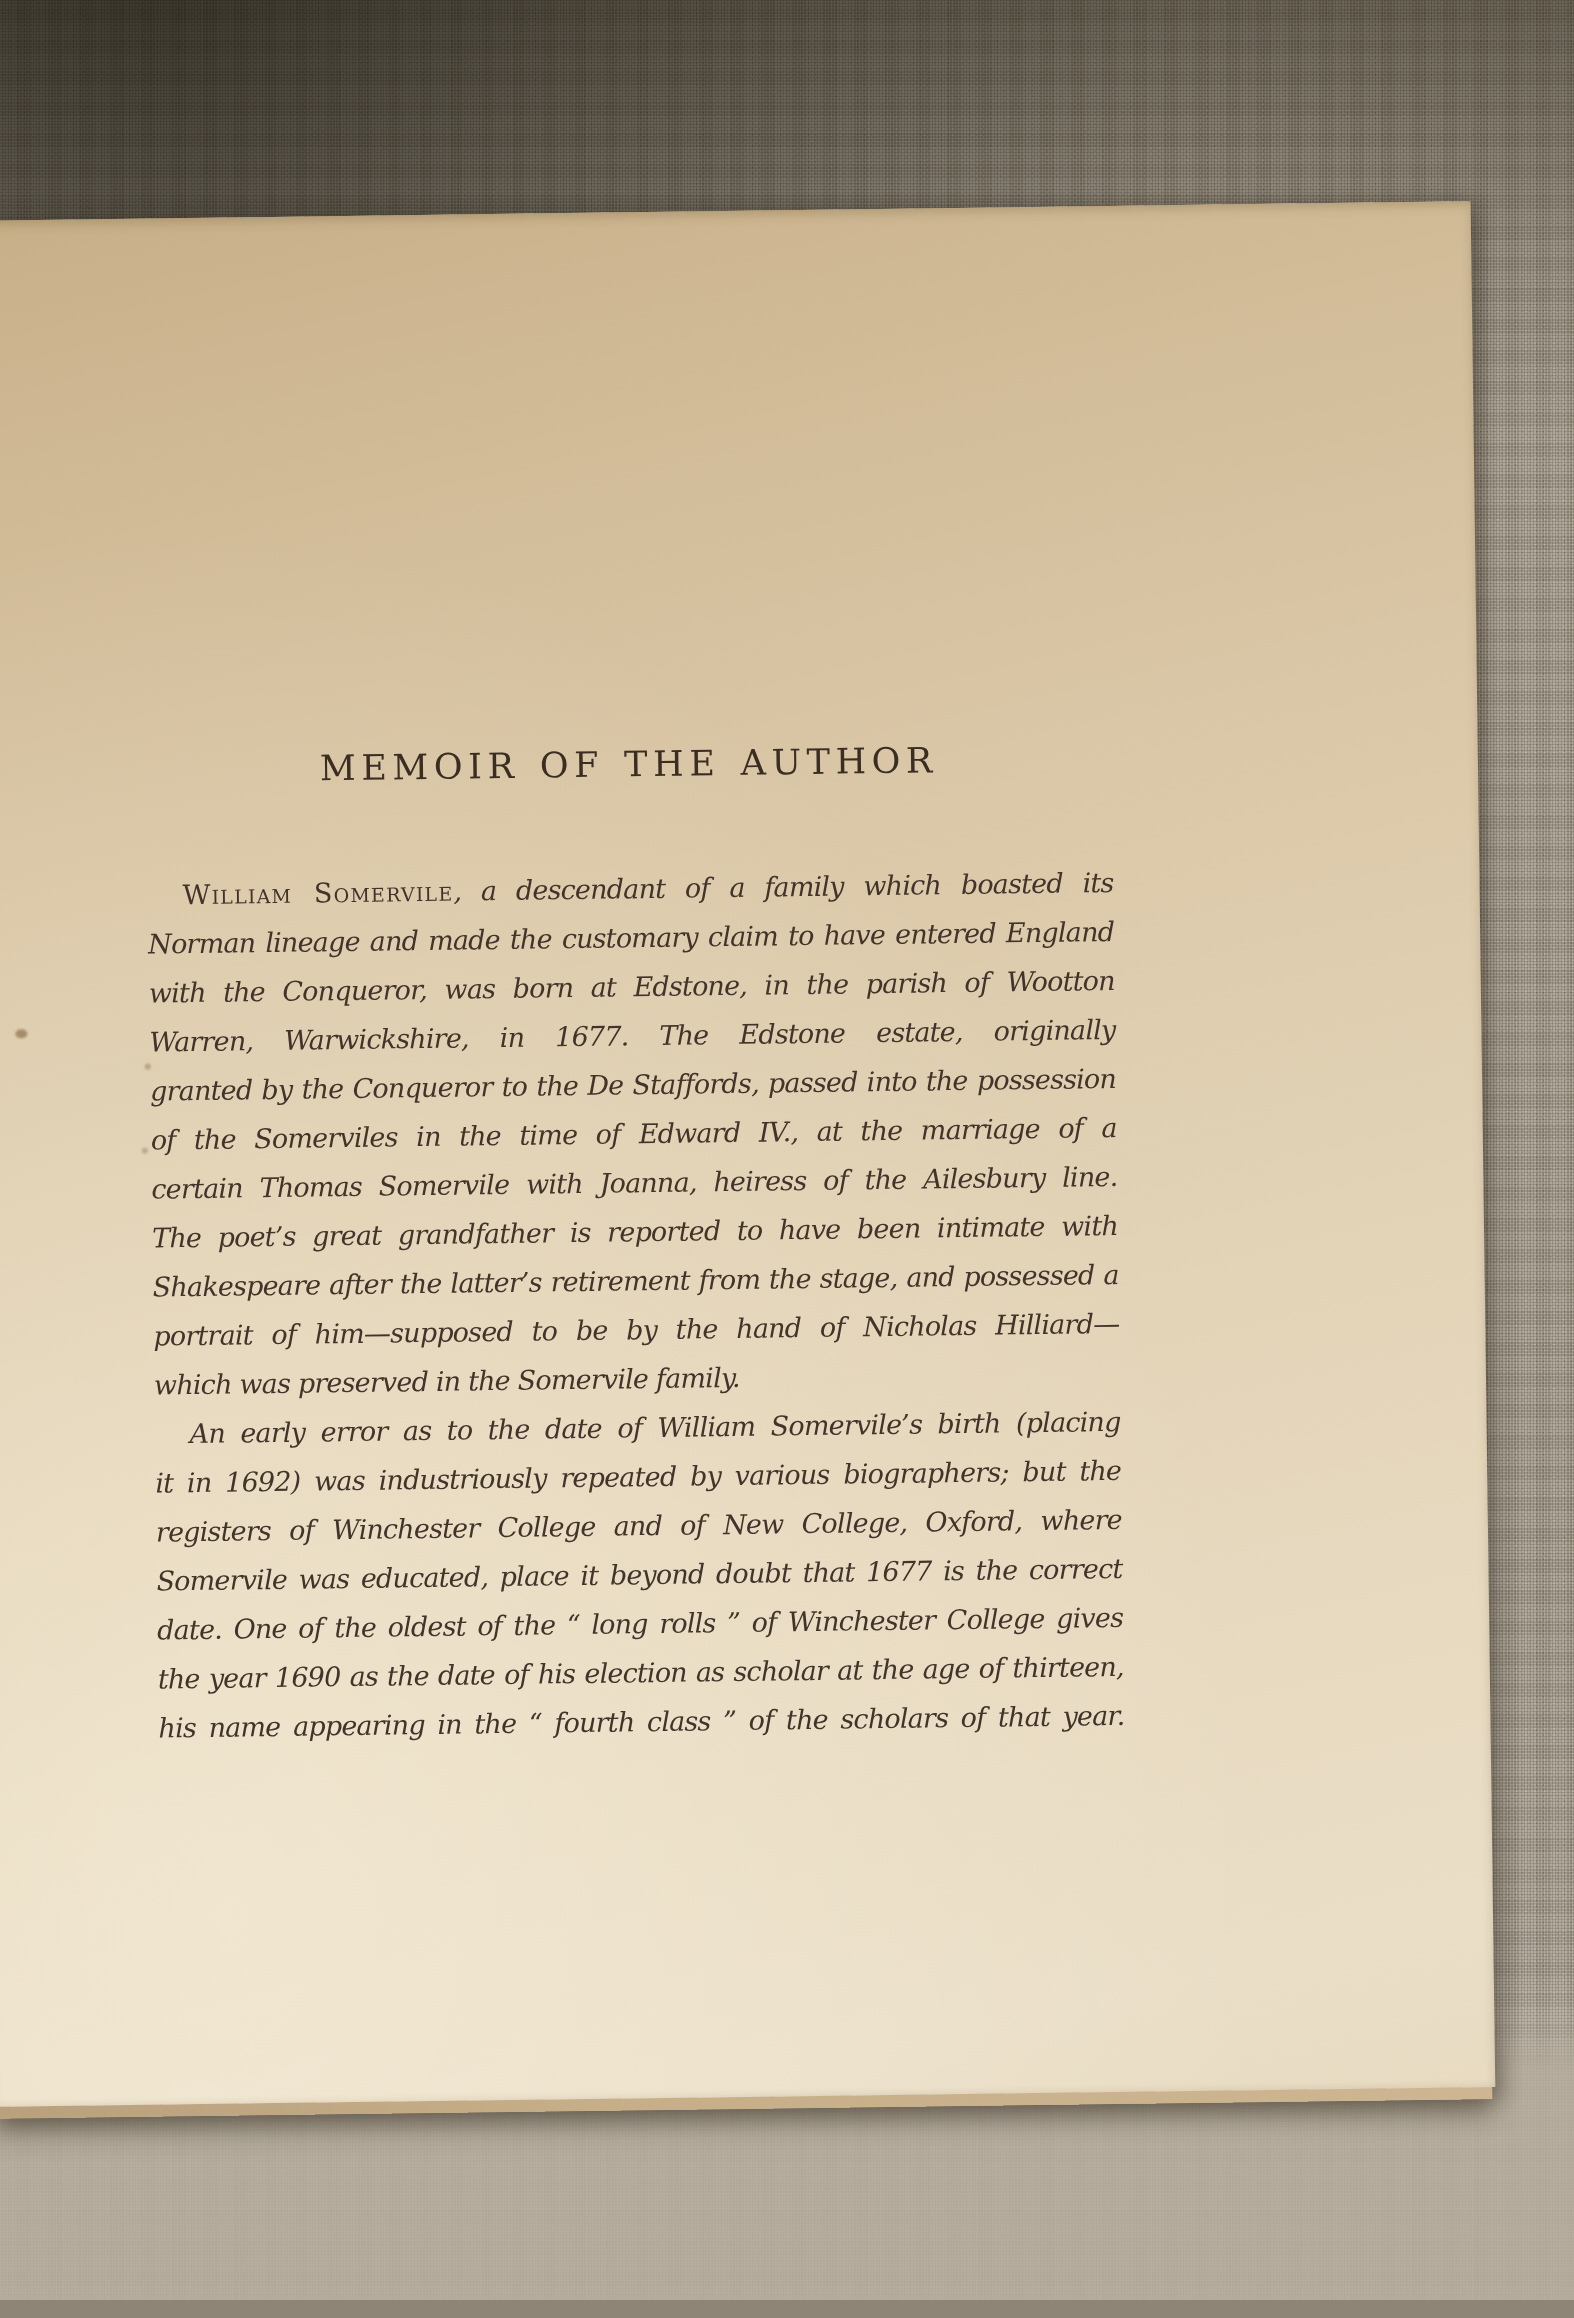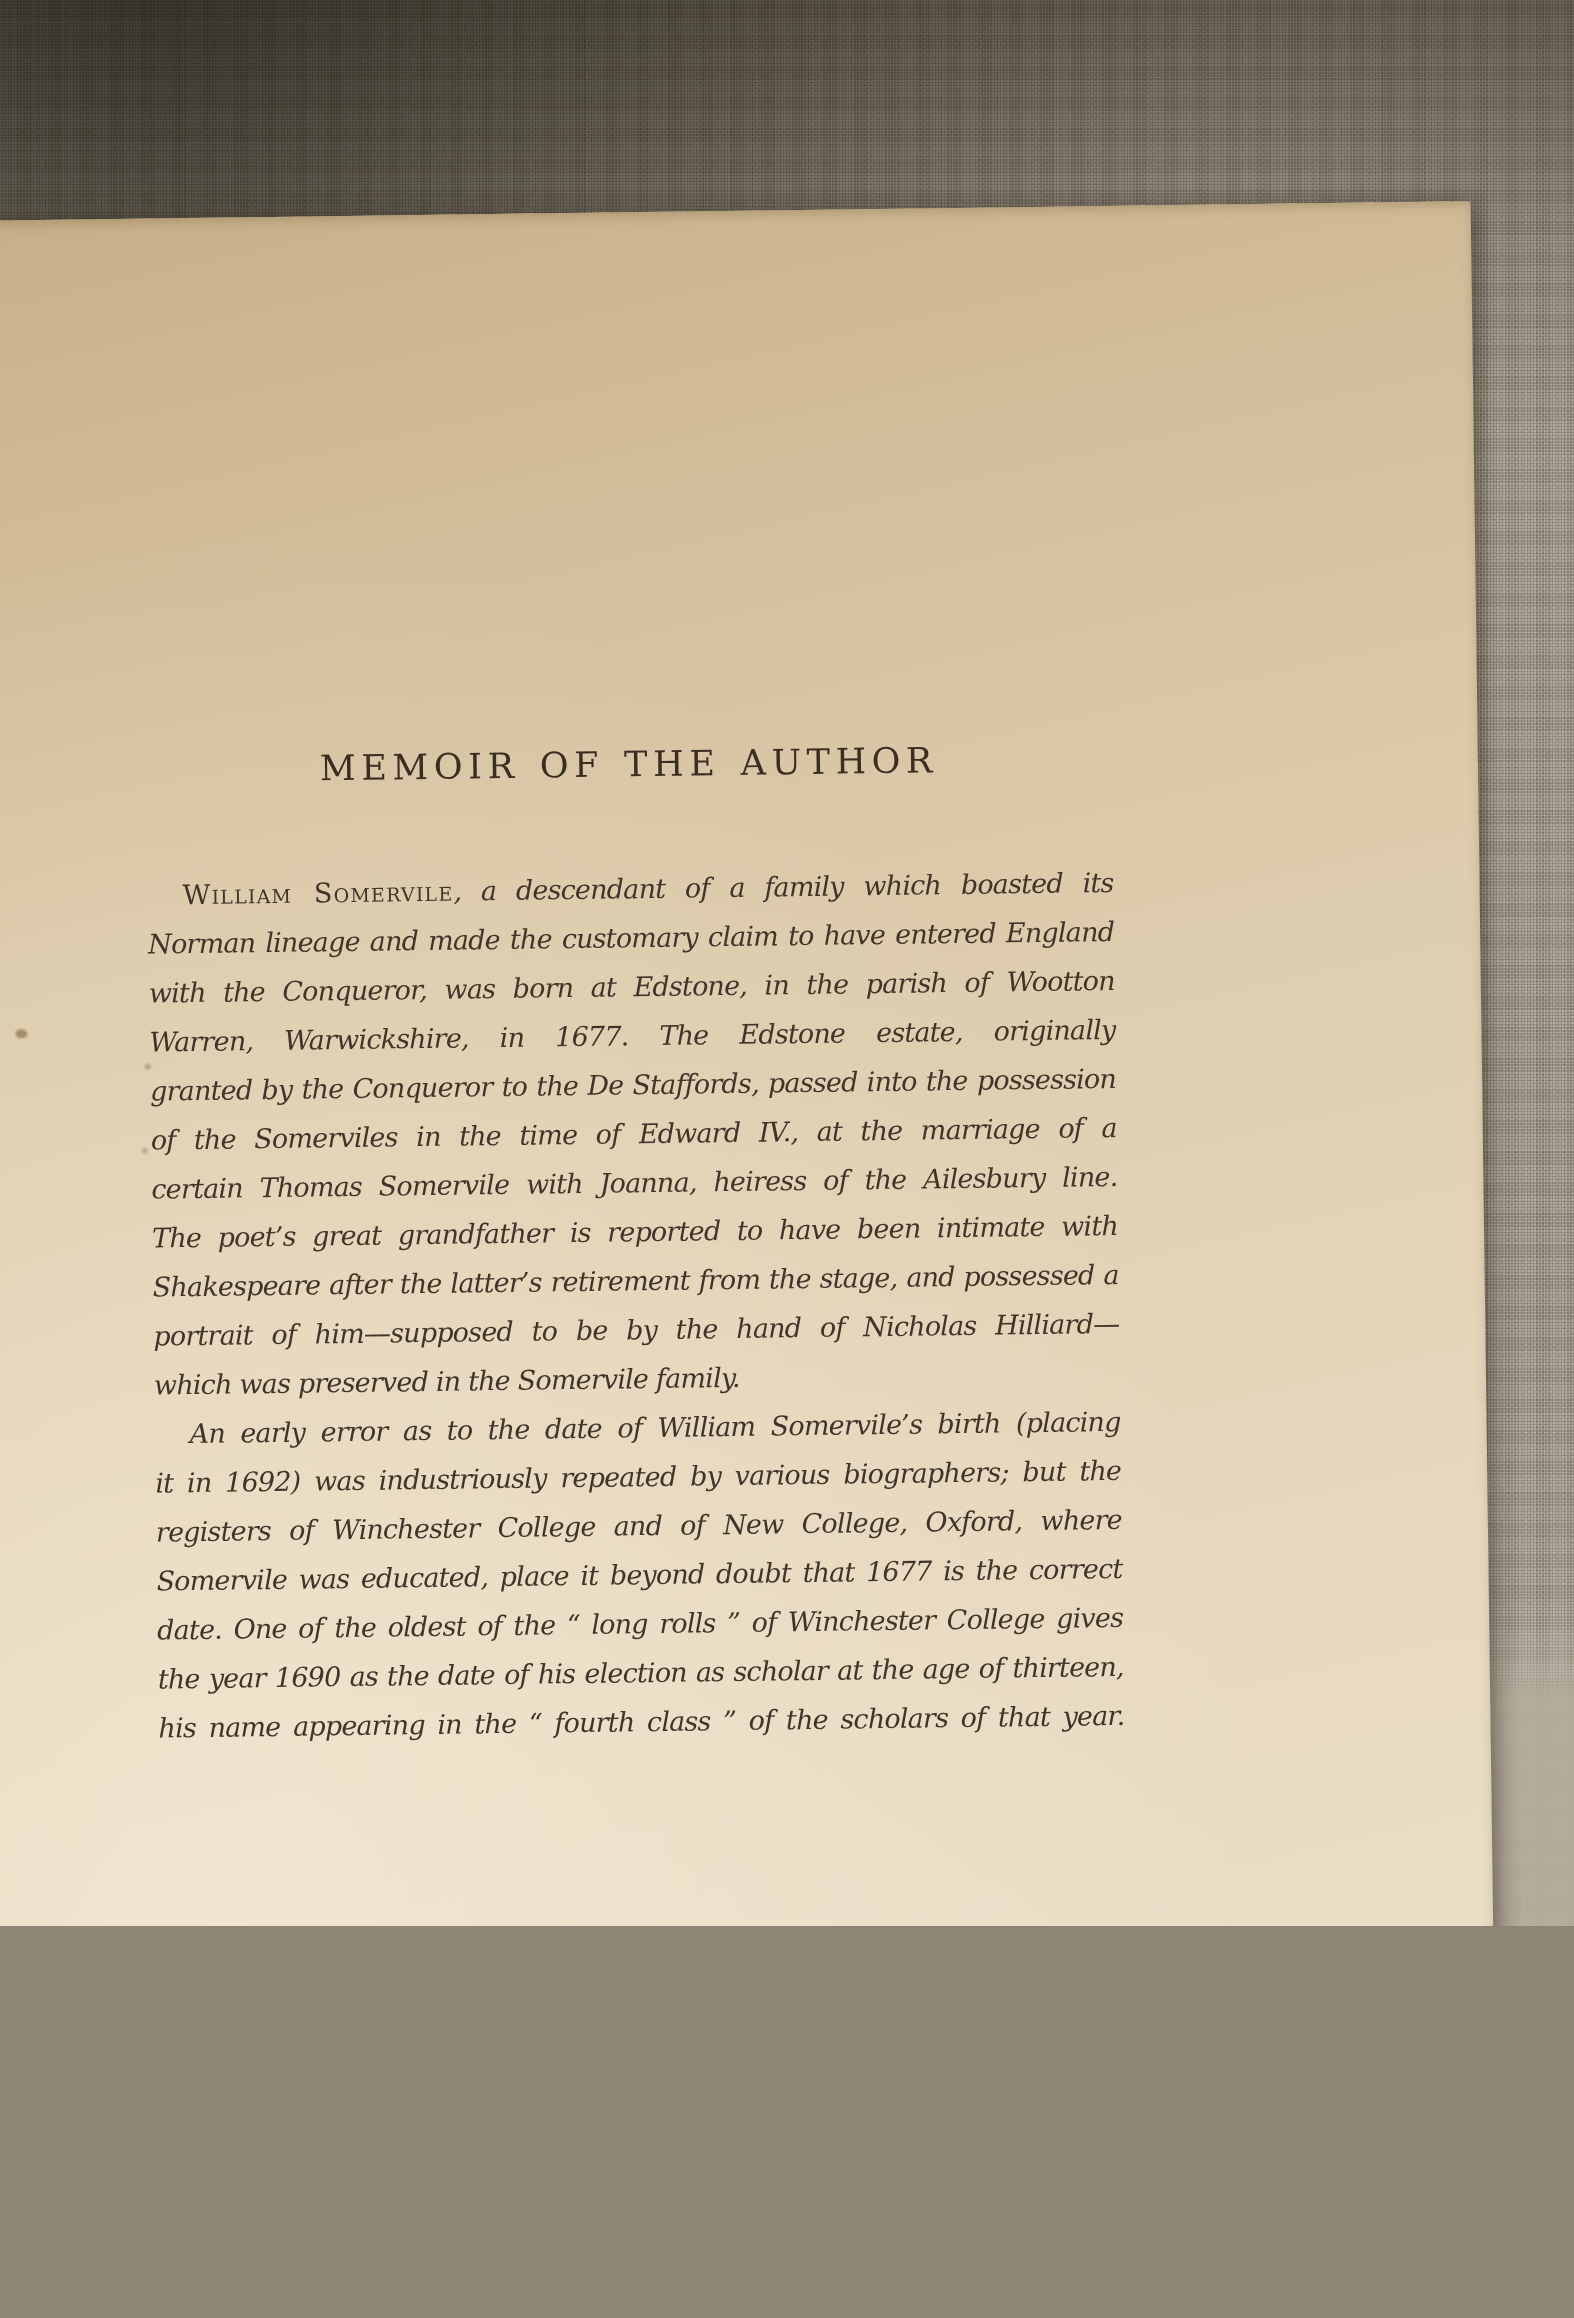--- a/index.html
+++ b/index.html
@@ -1,18 +1,18 @@
 <!DOCTYPE html>
 <html style="font-size:12.6px"><head>
 <meta charset="utf-8">
 <style>
   html,body{margin:0;padding:0;background:#8e8576;}
   #stage{
     position:relative;
-    width:1574px;height:1926px;
+    width:1574px;height:2300px;
     overflow:hidden;
     font-family:"DejaVu Serif",serif;
   }
 
   
   .fabric{
     position:absolute;inset:0;z-index:0;
     background-color:#9c9384;
     background-image:
       radial-gradient(ellipse at 10% -2%, rgba(15,12,5,0.50), rgba(15,12,5,0) 52%),

